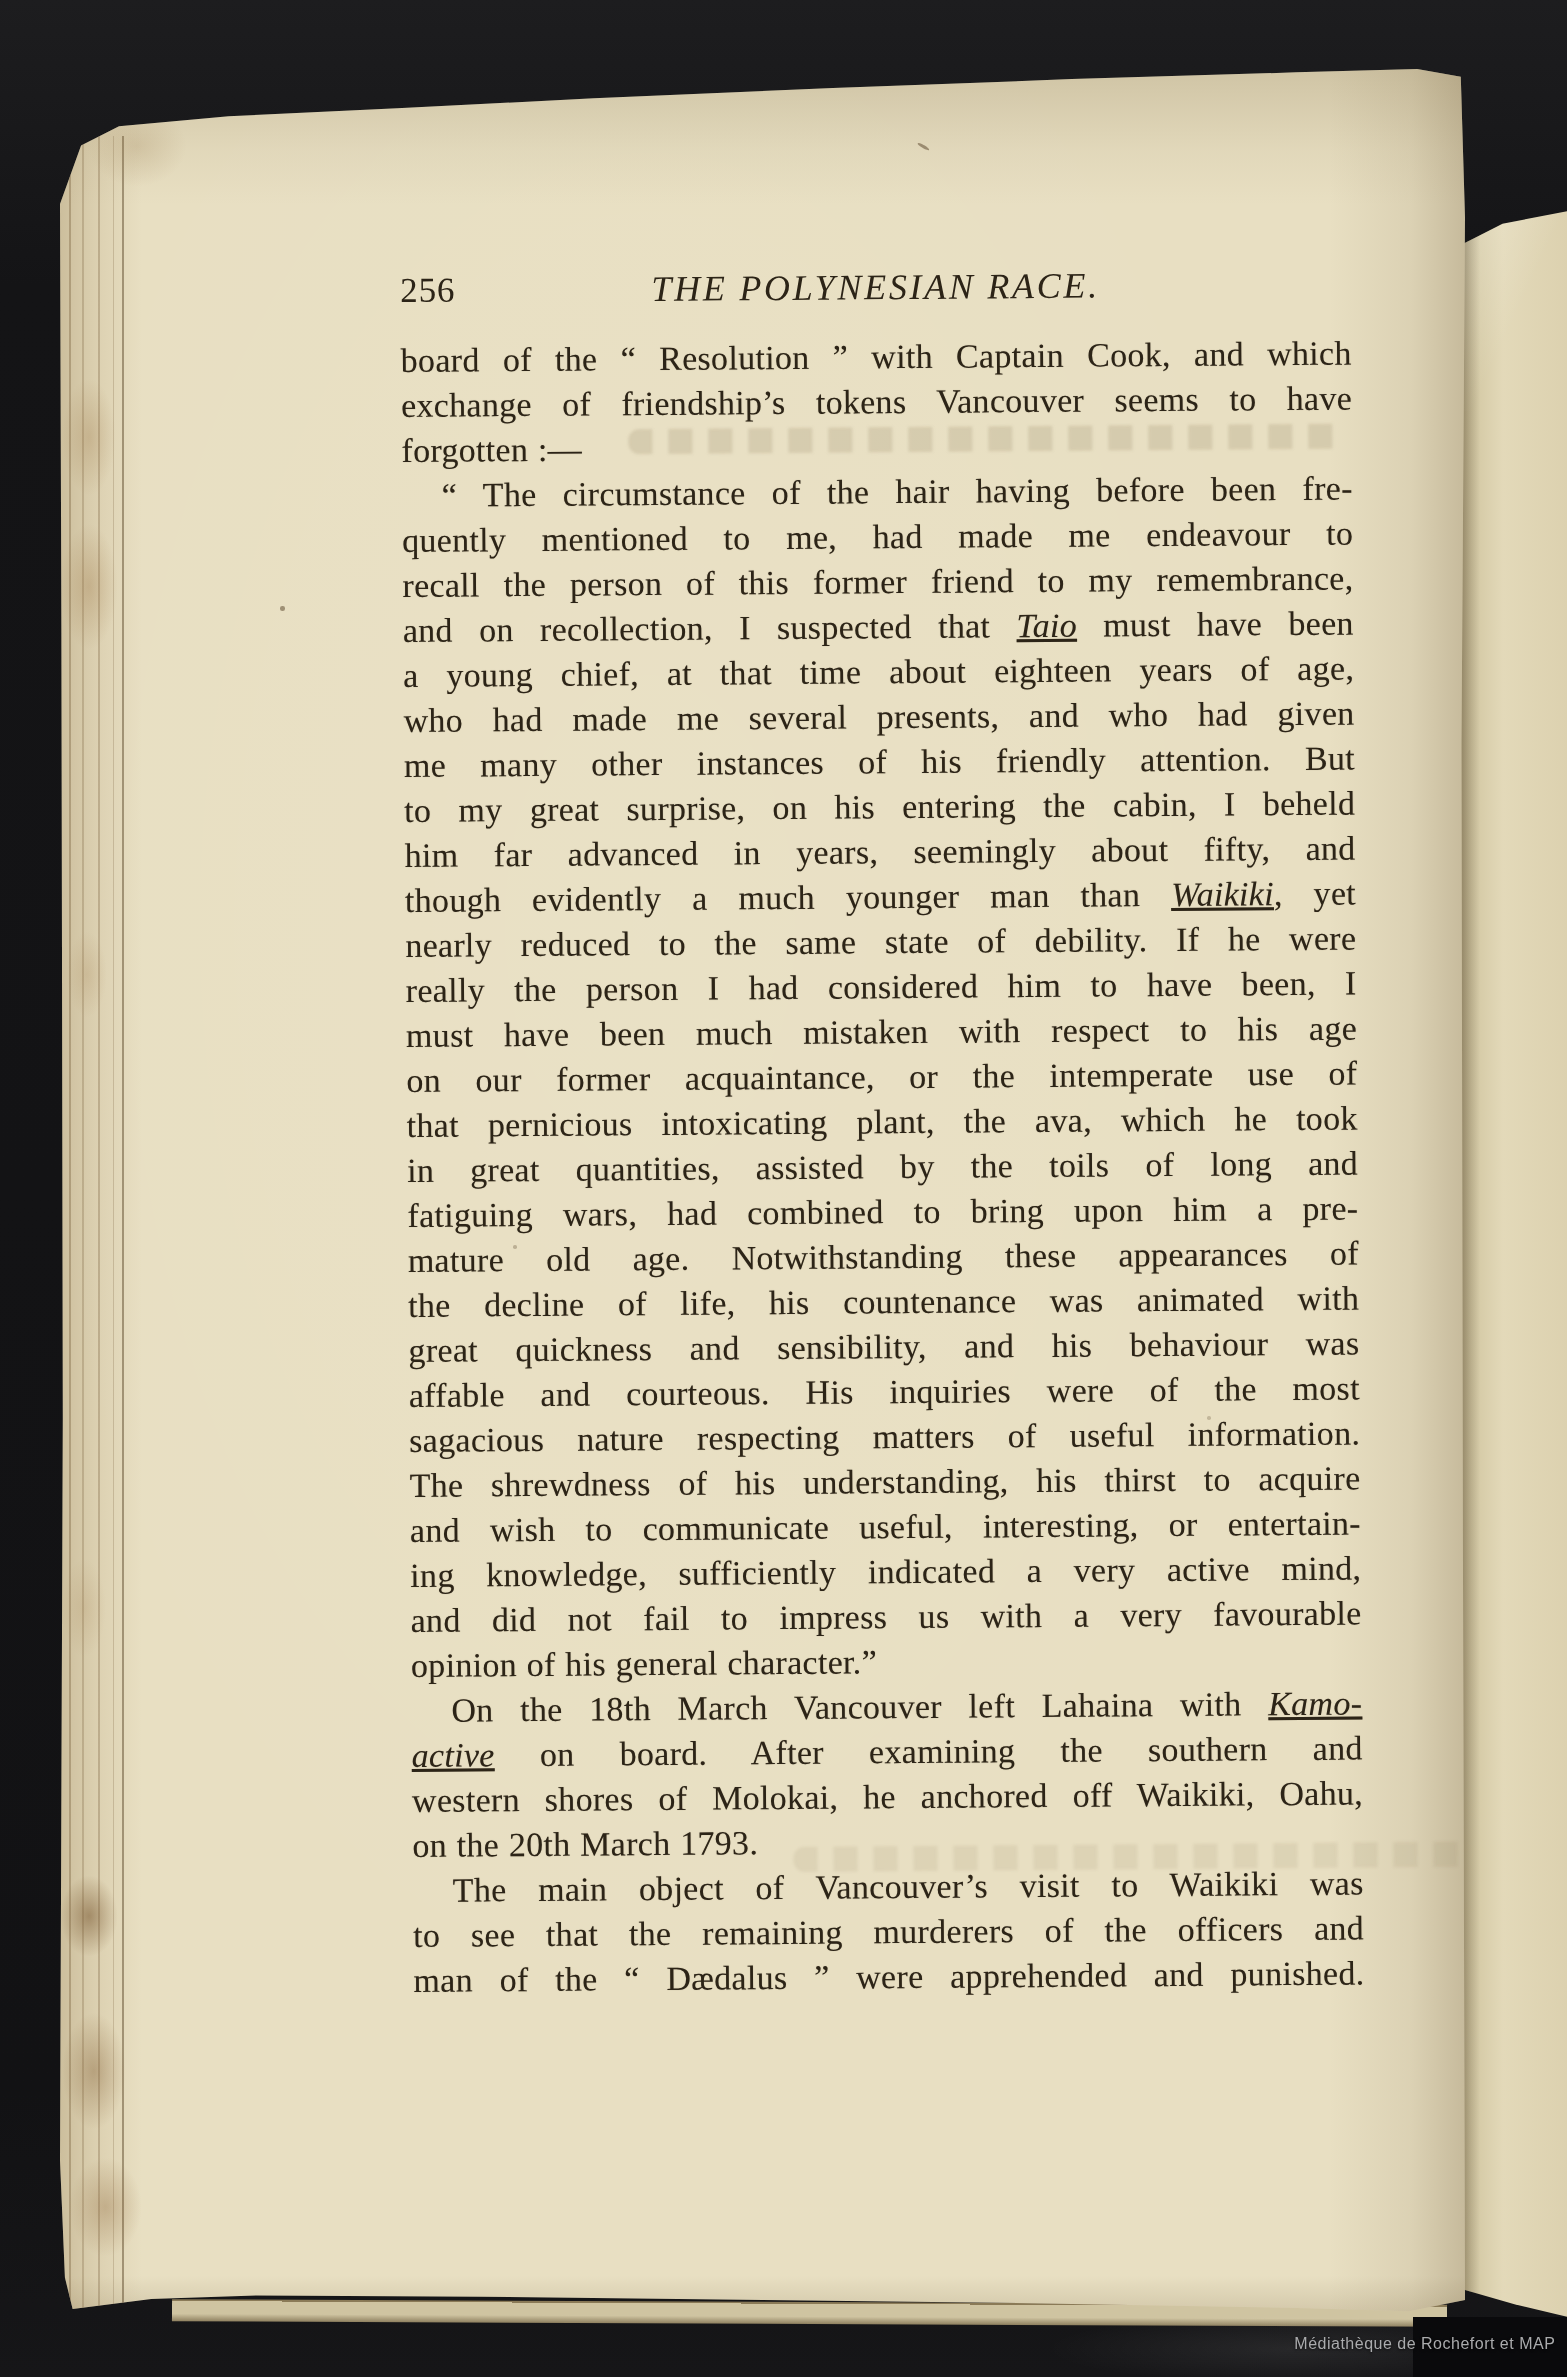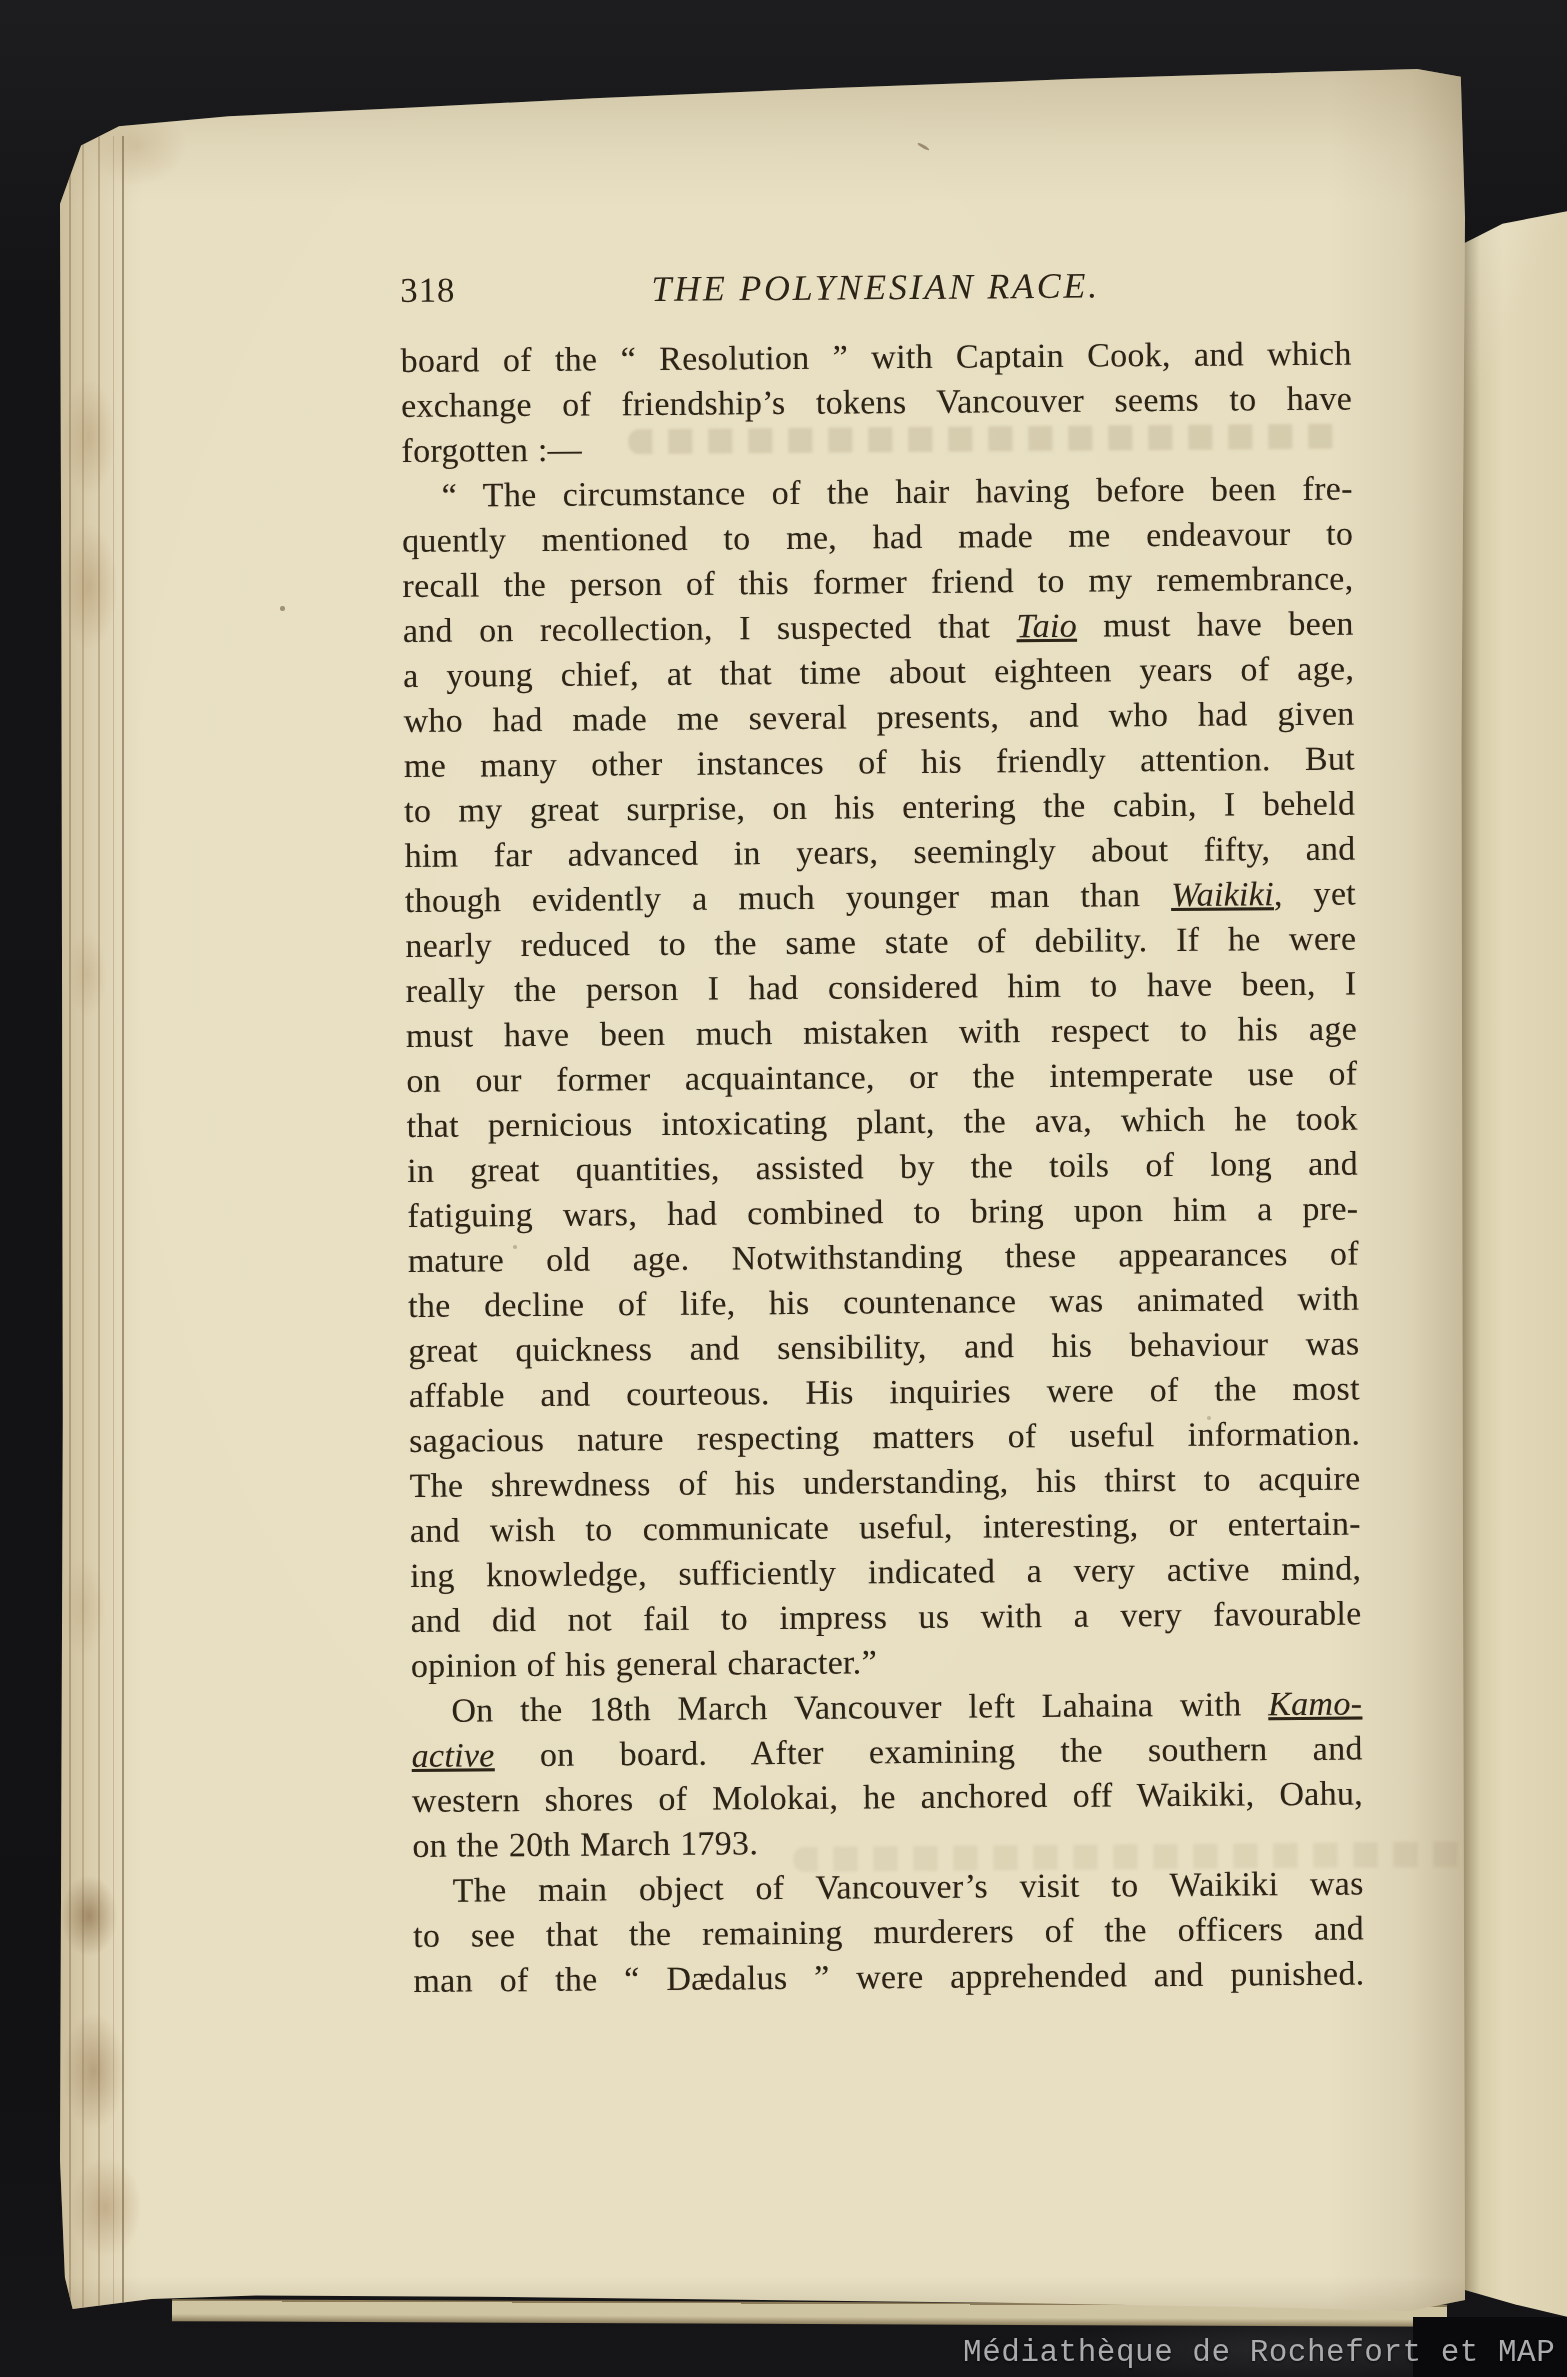--- a/index.html
+++ b/index.html
@@ -64,21 +64,21 @@
   .ghost{position:absolute;height:25.4px;border-radius:11px;filter:blur(1.8px);
     background:repeating-linear-gradient(90deg,rgba(125,108,74,.18) 0 23.6px,rgba(125,108,74,0) 23.6px 40px);}
   .ghost.g1{left:227px;top:162px;width:717px;}
   .ghost.g2{left:381px;top:1581px;width:799px;opacity:.6;}
 
   
   .dark-block{position:absolute;left:1413px;top:2317px;width:155px;height:61px;background:#0a0a0c;}
   .glow{position:absolute;left:1044px;top:2313px;width:454px;height:65px;
     background:radial-gradient(ellipse at 55% 55%,rgba(255,255,255,.08),rgba(255,255,255,0) 70%);}
   .watermark{position:absolute;right:12.7px;top:2335px;
-    font-family:Liberation Mono, monospace;font-size:31px;
+    font-family:Liberation Sans, sans-serif;font-size:16px;
     color:#aaabad;letter-spacing:0.5px;text-shadow:0 0.9px 2.7px rgba(0,0,0,.7);}
 
   .speck{position:absolute;border-radius:50%;background:rgba(85,65,40,.5);}
 </style>
 </head>
 <body>
 
 <div class="canvas">
 
   <div class="adjacent-page"></div>
@@ -98,21 +98,21 @@
     <div class="stain" style="left:0;top:1806px;width:58px;height:82px;background:radial-gradient(ellipse,rgba(110,75,35,.5),rgba(110,75,35,0) 70%);"></div>
     <div class="stain" style="left:1.8px;top:1943px;width:64px;height:118px;background:radial-gradient(ellipse,rgba(125,88,45,.38),rgba(125,88,45,0) 70%);"></div>
     <div class="stain" style="left:9px;top:2088px;width:73px;height:100px;background:radial-gradient(ellipse,rgba(135,95,50,.32),rgba(135,95,50,0) 70%);"></div>
     <div class="stain" style="left:381px;top:5.4px;width:100px;height:23.6px;background:radial-gradient(ellipse,rgba(140,110,65,.28),rgba(140,110,65,0) 70%);"></div>
 
     <div class="text-rot">
       <div class="ghost g1"></div>
       <div class="ghost g2"></div>
 
       <div class="header-row">
-        <span class="pagenum">318</span>
+        <span class="pagenum">256</span>
         <span class="running-title">THE POLYNESIAN RACE.</span>
       </div>
 
       <div class="body-text">
           <div class="line just"><span>board of the “ Resolution ” with Captain Cook, and which</span></div>
           <div class="line just"><span>exchange of friendship’s tokens Vancouver seems to have</span></div>
           <div class="line"><span>forgotten :—</span></div>
           <div class="line indent just"><span>“ The circumstance of the hair having before been fre-</span></div>
           <div class="line just"><span>quently mentioned to me, had made me endeavour to</span></div>
           <div class="line just"><span>recall the person of this former friend to my remembrance,</span></div>

